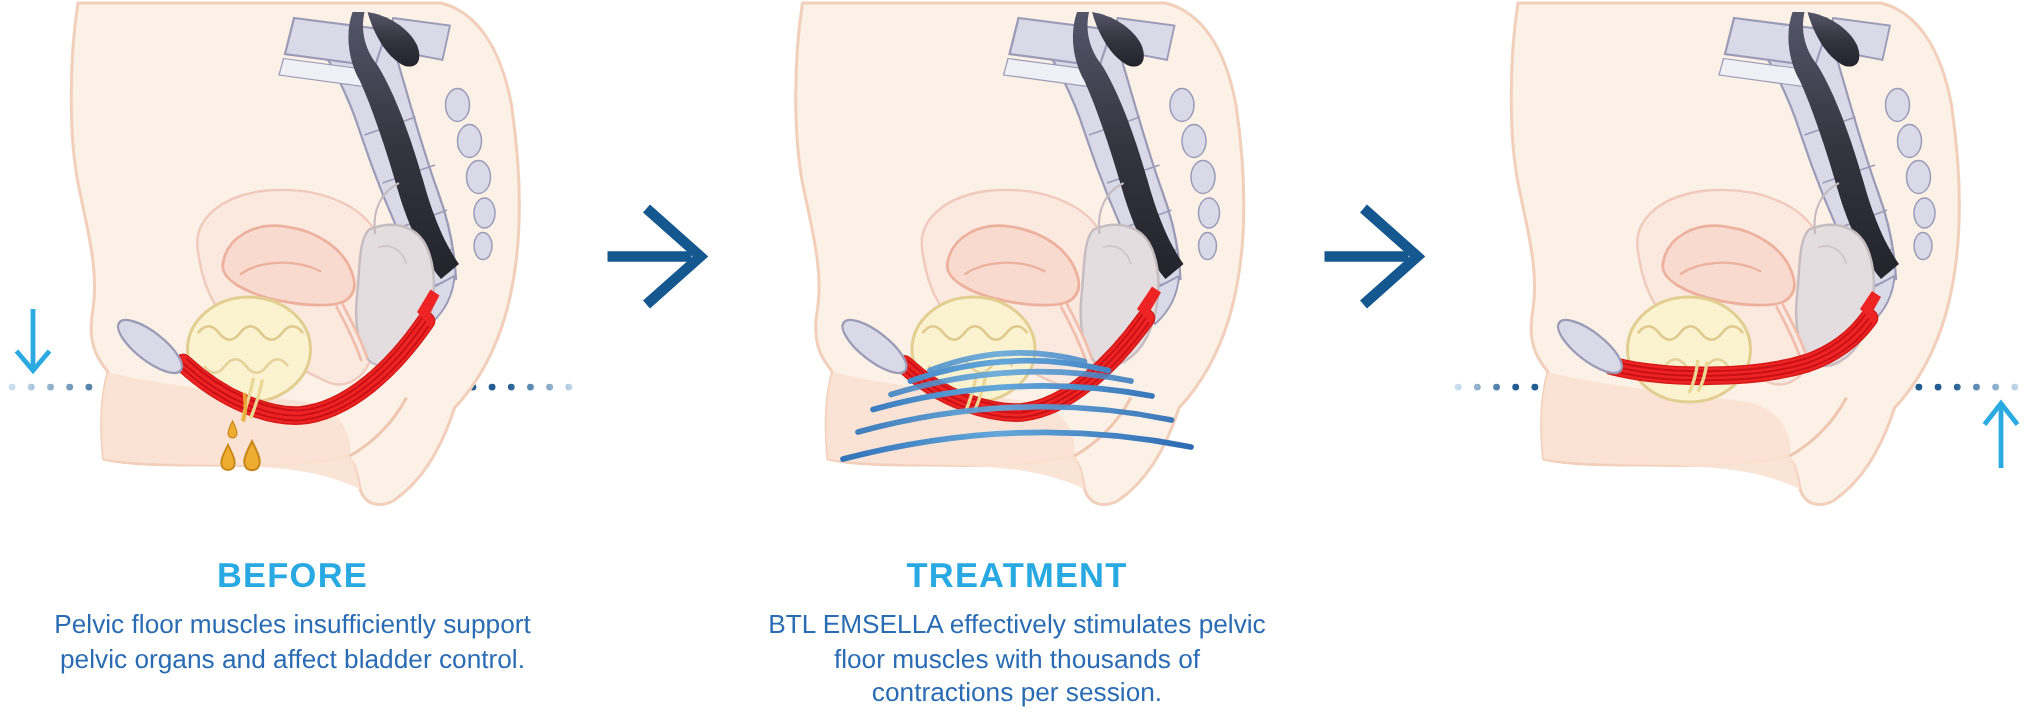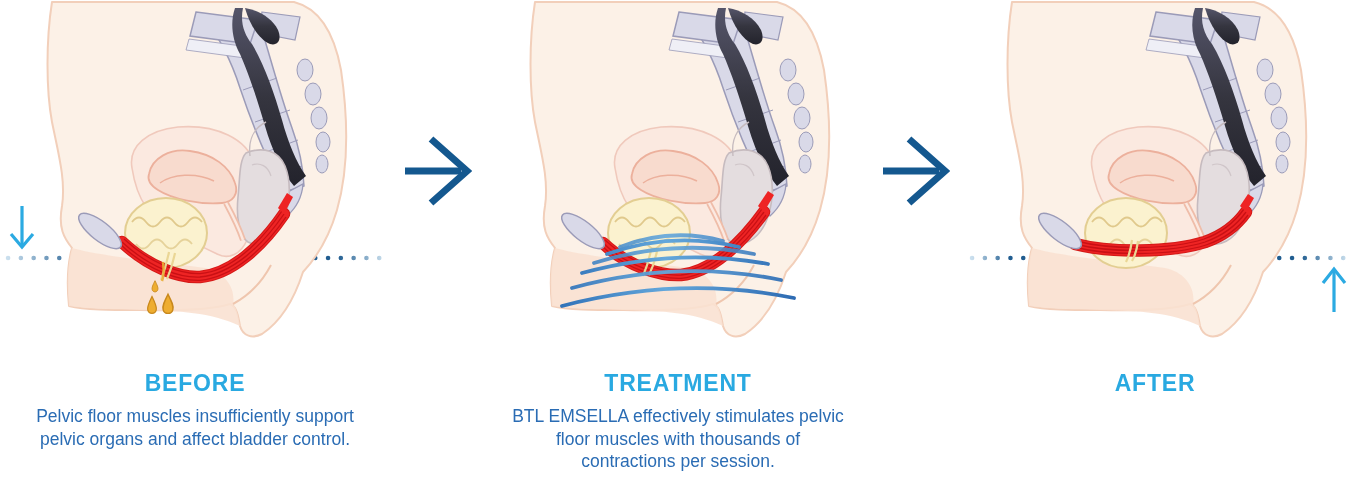--- a/index.html
+++ b/index.html
@@ -239,16 +239,15 @@
 
   <div class="caption" id="caption-before">
     <h2>BEFORE</h2>
     <p>Pelvic floor muscles insufficiently support pelvic organs and affect bladder control.</p>
   </div>
   <div class="caption" id="caption-treatment">
     <h2>TREATMENT</h2>
     <p>BTL EMSELLA effectively stimulates pelvic floor muscles with thousands of contractions per session.</p>
   </div>
   <div class="caption" id="caption-after">
-    <h2>AFTER</h2>
   </div>
 
 </div>
 
 </body></html>

